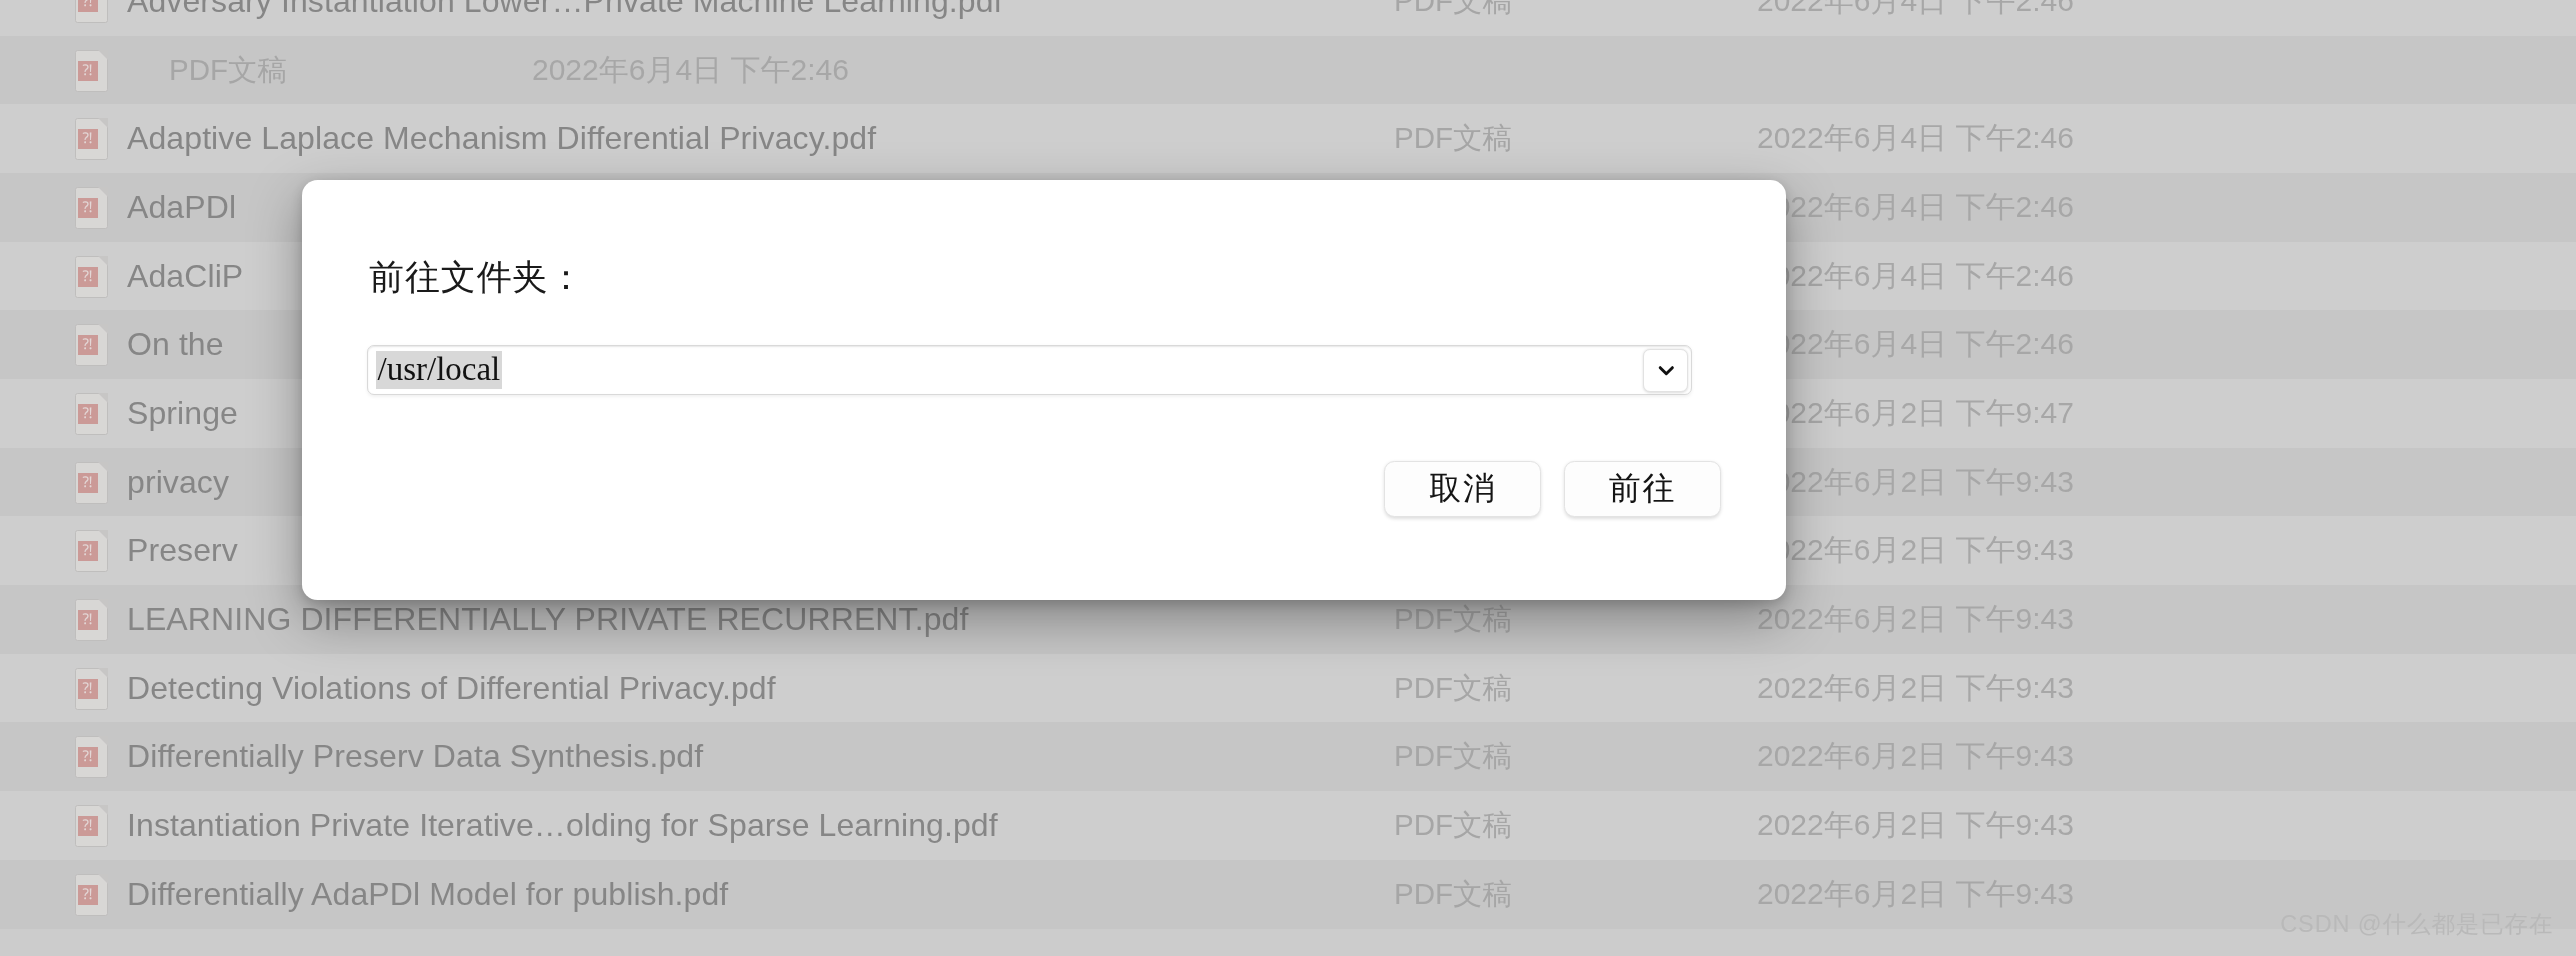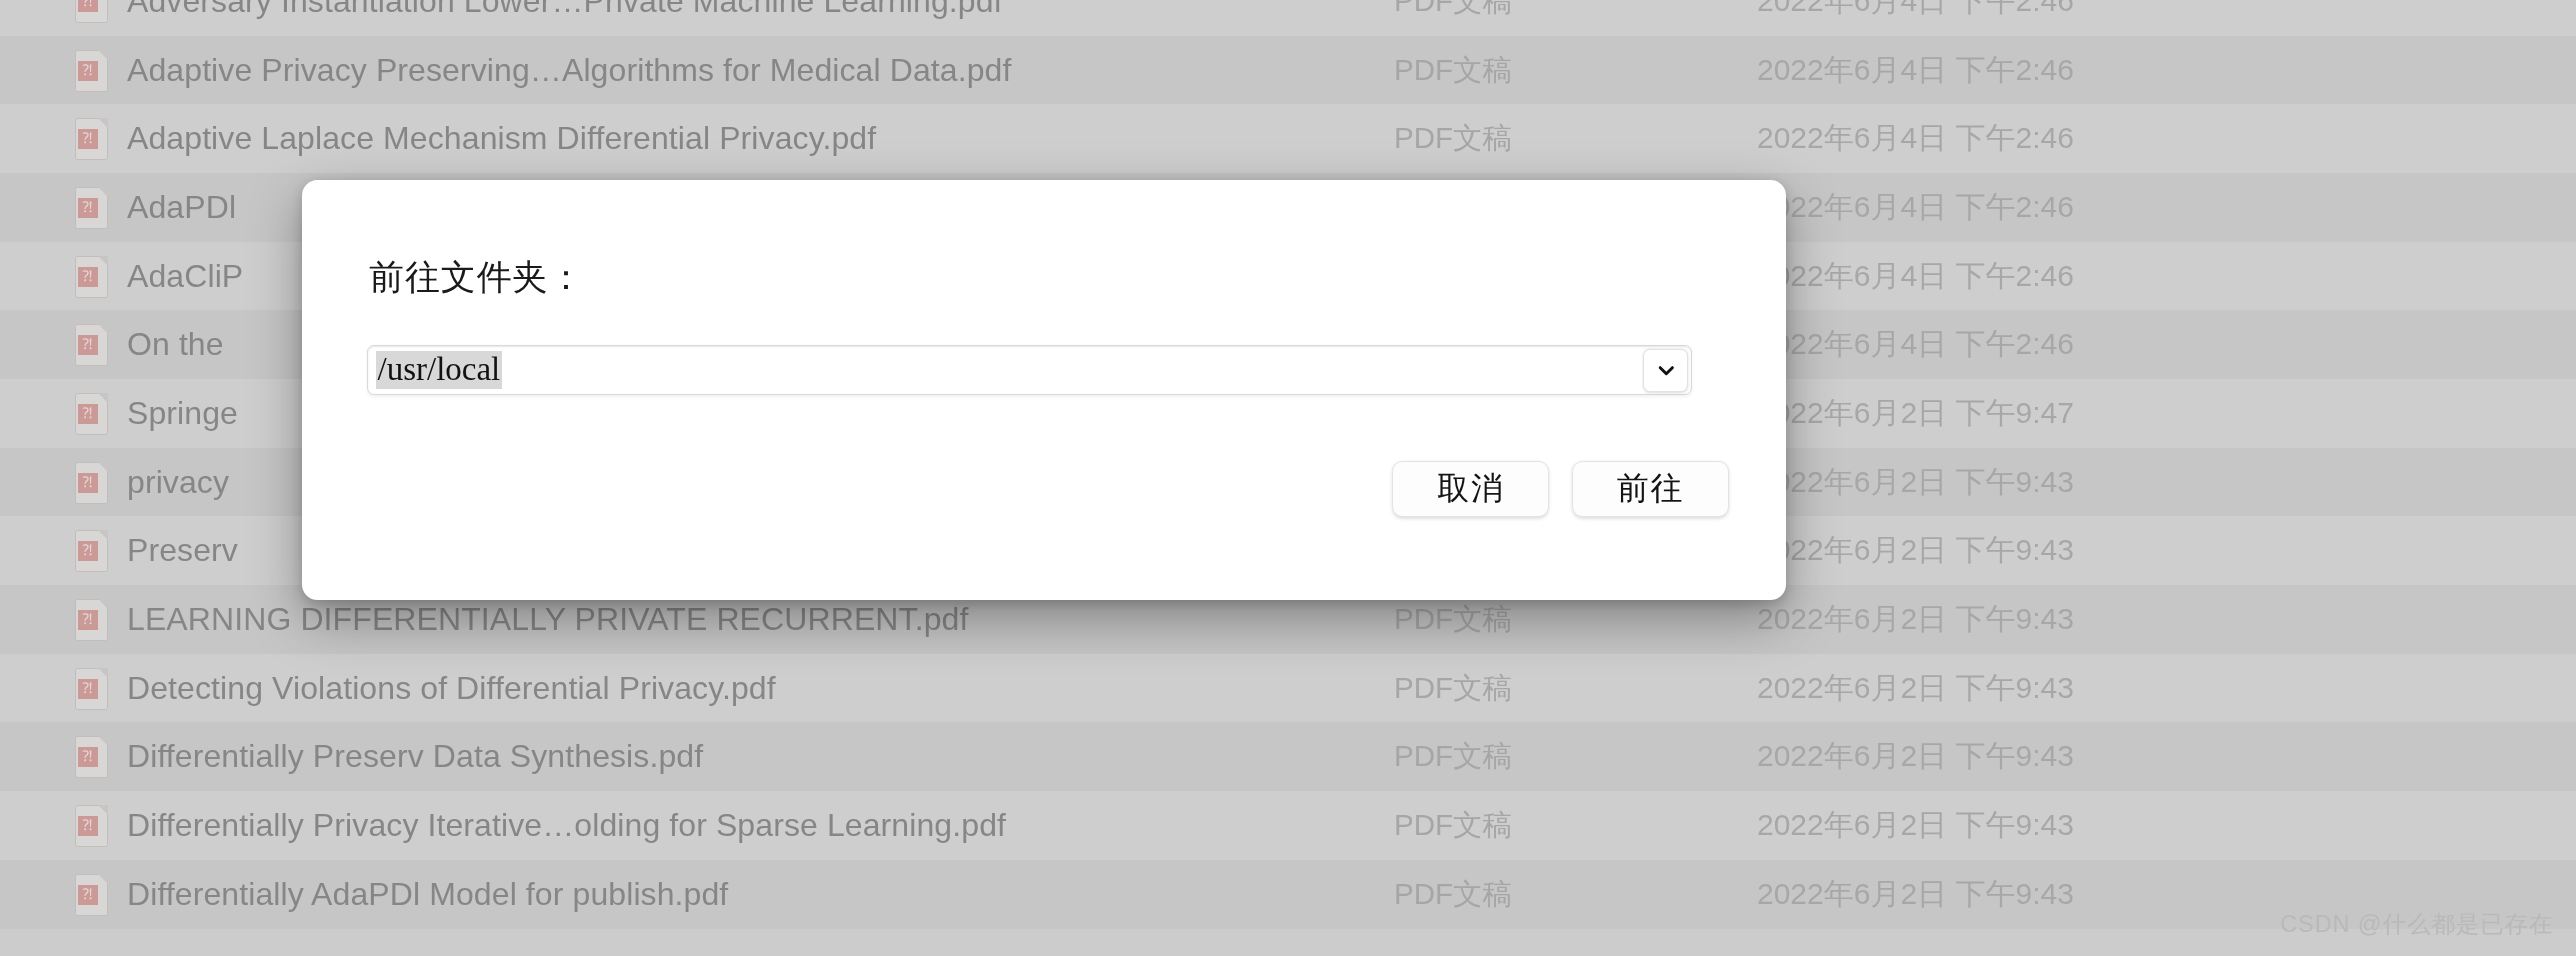--- a/index.html
+++ b/index.html
@@ -168,21 +168,21 @@
     box-shadow: 0 0.9px 2.6px rgba(0,0,0,0.14);
     display: flex;
     align-items: center;
     justify-content: center;
     box-sizing: border-box;
   }
   #path-dropdown-button svg { display: block; }
 
   #sheet-buttons {
     position: absolute;
-    right: 57px;
+    right: 65px;
     top: 281px;
     display: flex;
     gap: 22.6px;
   }
   .sheet-button {
     width: 157px;
     height: 56px;
     background: #fdfdfd;
     border: 0.9px solid #e3e3e3;
     border-radius: 10.4px;
@@ -219,21 +219,20 @@
       <div class="file-name">Adversary Instantiation Lower…Private Machine Learning.pdf</div>
       <div class="file-kind">PDF文稿</div>
       <div class="file-date">2022年6月4日 下午2:46</div>
     </div>
     <div class="file-row stripe" style="position: absolute; left: 0px; right: 0px; top: 36px;">
       <div class="pdf-icon">
         <div class="sheet"></div>
         <div class="fold"></div>
         <div class="badge">⁈</div>
       </div>
-      <div class="file-name">Adaptive Privacy Preserving…Algorithms for Medical Data.pdf</div>
       <div class="file-kind">PDF文稿</div>
       <div class="file-date">2022年6月4日 下午2:46</div>
     </div>
     <div class="file-row plain" style="position: absolute; left: 0px; right: 0px; top: 104px;">
       <div class="pdf-icon">
         <div class="sheet"></div>
         <div class="fold"></div>
         <div class="badge">⁈</div>
       </div>
       <div class="file-name">Adaptive Laplace Mechanism Differential Privacy.pdf</div>
@@ -329,21 +328,21 @@
       <div class="file-name">Differentially Preserv Data Synthesis.pdf</div>
       <div class="file-kind">PDF文稿</div>
       <div class="file-date">2022年6月2日 下午9:43</div>
     </div>
     <div class="file-row plain" style="position: absolute; left: 0px; right: 0px; top: 791px;">
       <div class="pdf-icon">
         <div class="sheet"></div>
         <div class="fold"></div>
         <div class="badge">⁈</div>
       </div>
-      <div class="file-name">Differentially Privacy Iterative…olding for Sparse Learning.pdf</div>
+      <div class="file-name">Instantiation Private Iterative…olding for Sparse Learning.pdf</div>
       <div class="file-kind">PDF文稿</div>
       <div class="file-date">2022年6月2日 下午9:43</div>
     </div>
     <div class="file-row stripe" style="position: absolute; left: 0px; right: 0px; top: 860px;">
       <div class="pdf-icon">
         <div class="sheet"></div>
         <div class="fold"></div>
         <div class="badge">⁈</div>
       </div>
       <div class="file-name">Differentially AdaPDl Model for publish.pdf</div>

